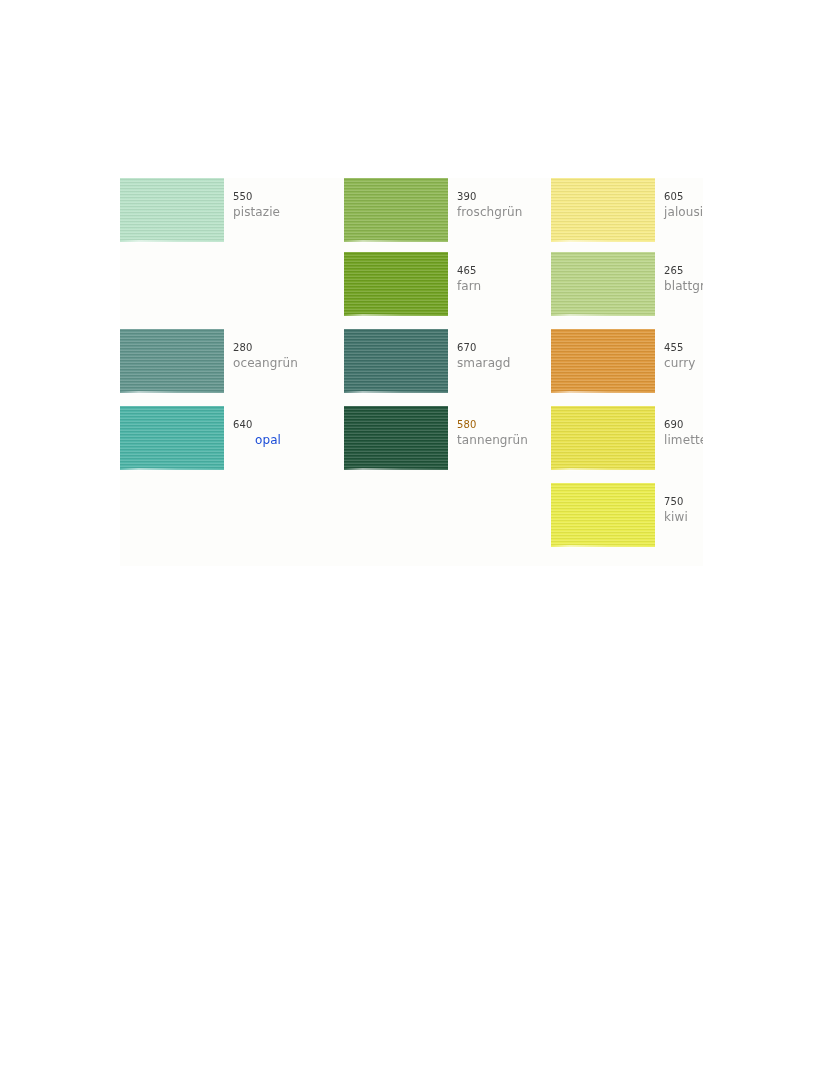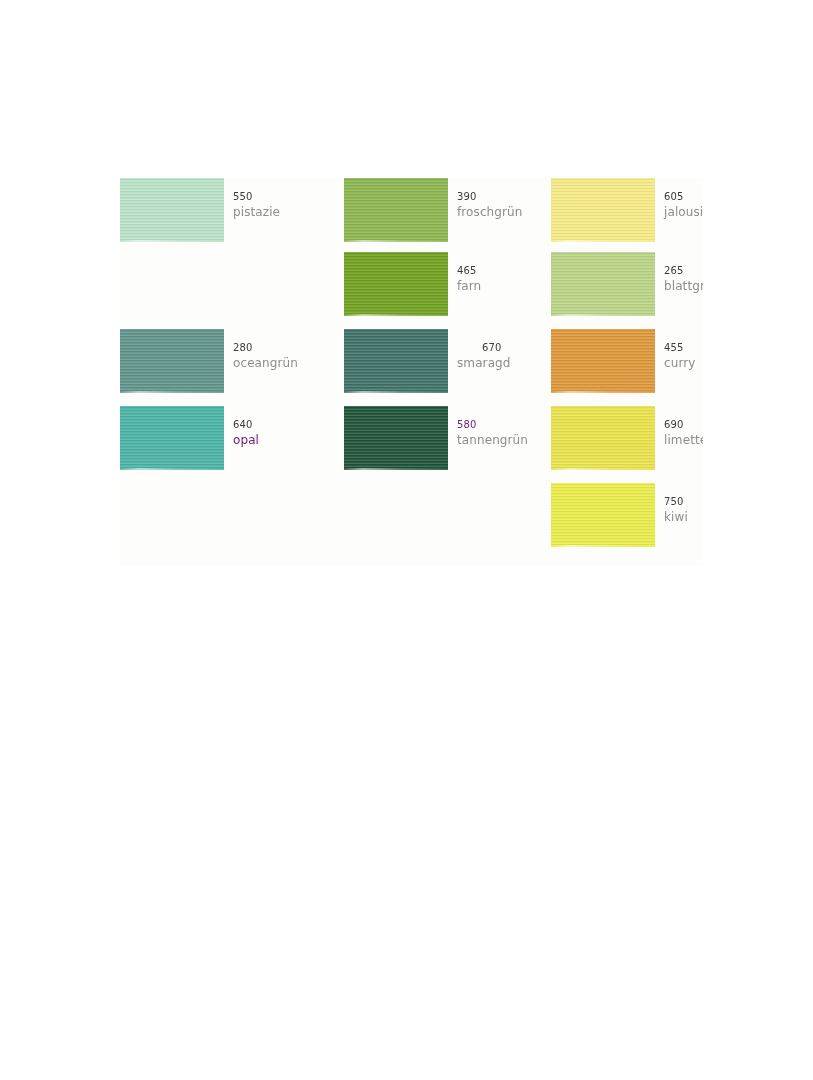--- a/index.html
+++ b/index.html
@@ -149,21 +149,21 @@
         <div class="swatch-label">
           <span class="swatch-code" style="color: rgb(59, 59, 59);">280</span>
           <span class="swatch-name" style="color: rgb(141, 141, 141);">oceangrün</span>
         </div>
       </div>
 
       <div class="swatch-row" style="top:228px">
         <div class="swatch-chip" style="background-color: rgb(73, 178, 164);"></div>
         <div class="swatch-label">
           <span class="swatch-code" style="color: rgb(59, 59, 59);">640</span>
-          <span class="swatch-name" style="color: #701a75;">opal</span>
+          <span class="swatch-name" style="color: #1d4ed8; margin-left: 22px;">opal</span>
         </div>
       </div>
 
     </div>
 
     <div class="swatch-column col-1">
       <div class="label-panel" style="background-color: rgb(253, 253, 251);"></div>
 
       <div class="swatch-row" style="top:0px">
         <div class="swatch-chip" style="background-color: rgb(138, 180, 78);"></div>
@@ -177,29 +177,29 @@
         <div class="swatch-chip" style="background-color: rgb(111, 160, 31);"></div>
         <div class="swatch-label">
           <span class="swatch-code" style="color: rgb(59, 59, 59);">465</span>
           <span class="swatch-name" style="color: rgb(141, 141, 141);">farn</span>
         </div>
       </div>
 
       <div class="swatch-row" style="top:151px">
         <div class="swatch-chip" style="background-color: rgb(62, 112, 104);"></div>
         <div class="swatch-label">
-          <span class="swatch-code" style="color: rgb(59, 59, 59); margin-left: 25px;">670</span>
+          <span class="swatch-code" style="color: rgb(59, 59, 59);">670</span>
           <span class="swatch-name" style="color: rgb(141, 141, 141);">smaragd</span>
         </div>
       </div>
 
       <div class="swatch-row" style="top:228px">
         <div class="swatch-chip" style="background-color: rgb(31, 82, 56);"></div>
         <div class="swatch-label">
-          <span class="swatch-code" style="color: #701a75;">580</span>
+          <span class="swatch-code" style="color: #a16207;">580</span>
           <span class="swatch-name" style="color: rgb(141, 141, 141);">tannengrün</span>
         </div>
       </div>
 
     </div>
 
     <div class="swatch-column col-2">
       <div class="label-panel" style="background-color: rgb(253, 253, 251);"></div>
 
       <div class="swatch-row" style="top:0px">

